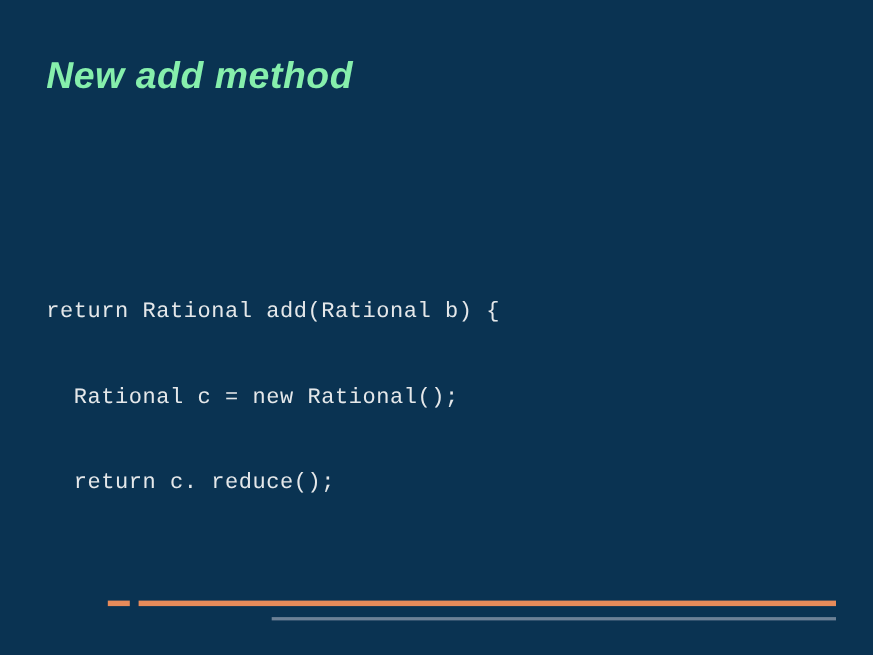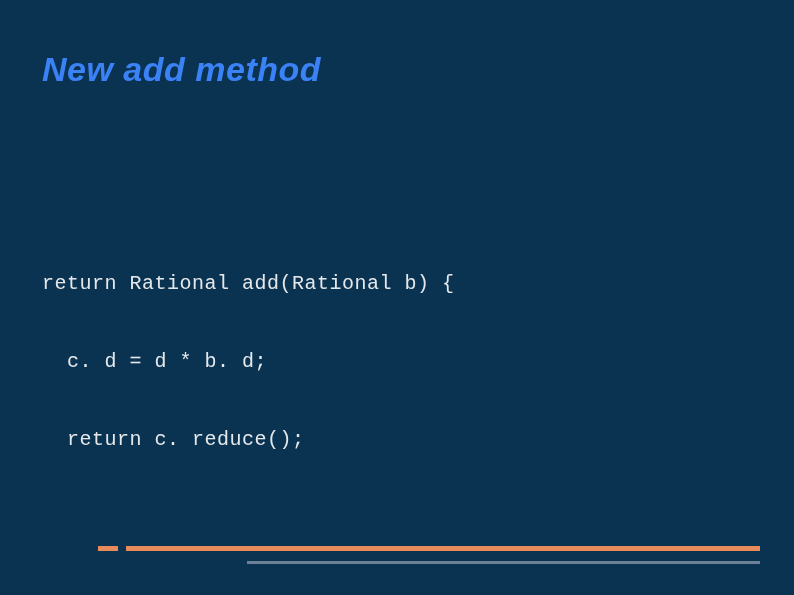--- a/index.html
+++ b/index.html
@@ -14,21 +14,21 @@
   .slide {
     width: 100%;
     height: 100%;
     position: relative;
     padding: 50px 42px 0 42px;
   }
   .title {
     font-size: 34px;
     font-weight: bold;
     font-style: italic;
-    color: #3b82f6;
+    color: #86efac;
     letter-spacing: 0.5px;
   }
   .code {
     margin-top: 130px;
     font-family: "Courier New", Courier, monospace;
     font-size: 20px;
     line-height: 1.3;
     color: #e5e8ea;
     white-space: pre;
     letter-spacing: 0.5px;
@@ -59,19 +59,19 @@
     background: #6c8196;
   }
 </style>
 </head>
 <body>
 
 <div class="slide">
   <div class="title">New add method</div>
   <div class="code">
     <div>return Rational add(Rational b) {</div>
-    <div>  c. d = d * b. d;</div>
+    <div>  Rational c = new Rational();</div>
     <div>  return c. reduce();</div>
     
   </div>
   <div class="footer-line"></div>
   <div class="sub-line"></div>
 </div>
 
 </body></html>

